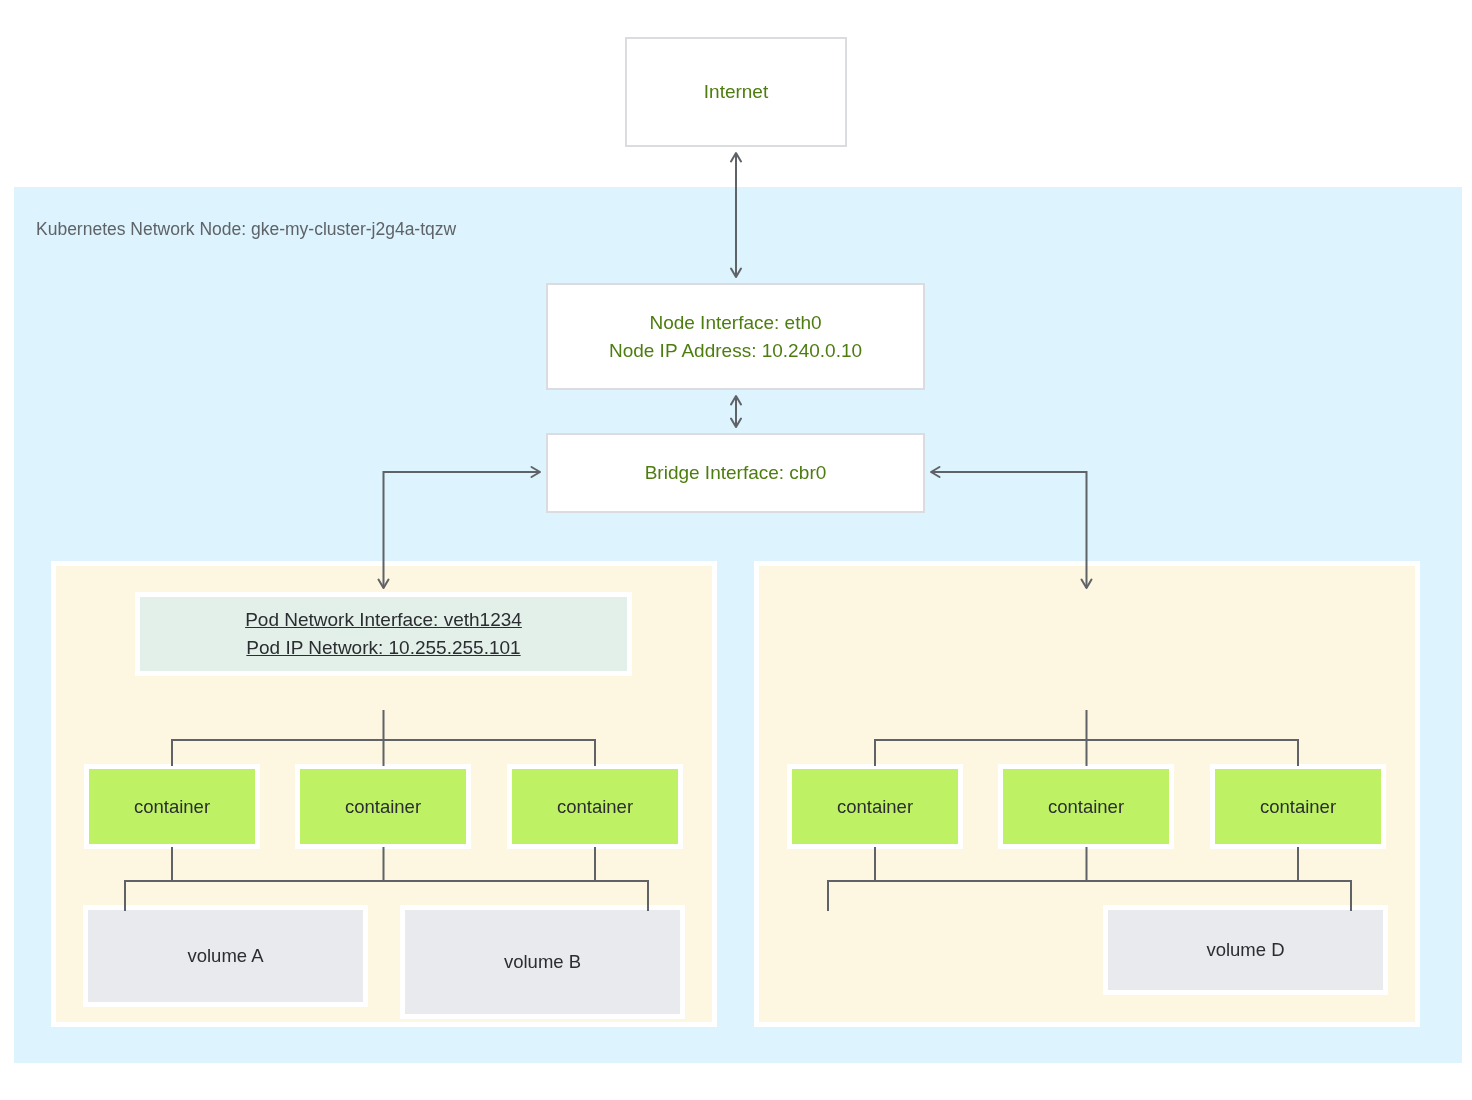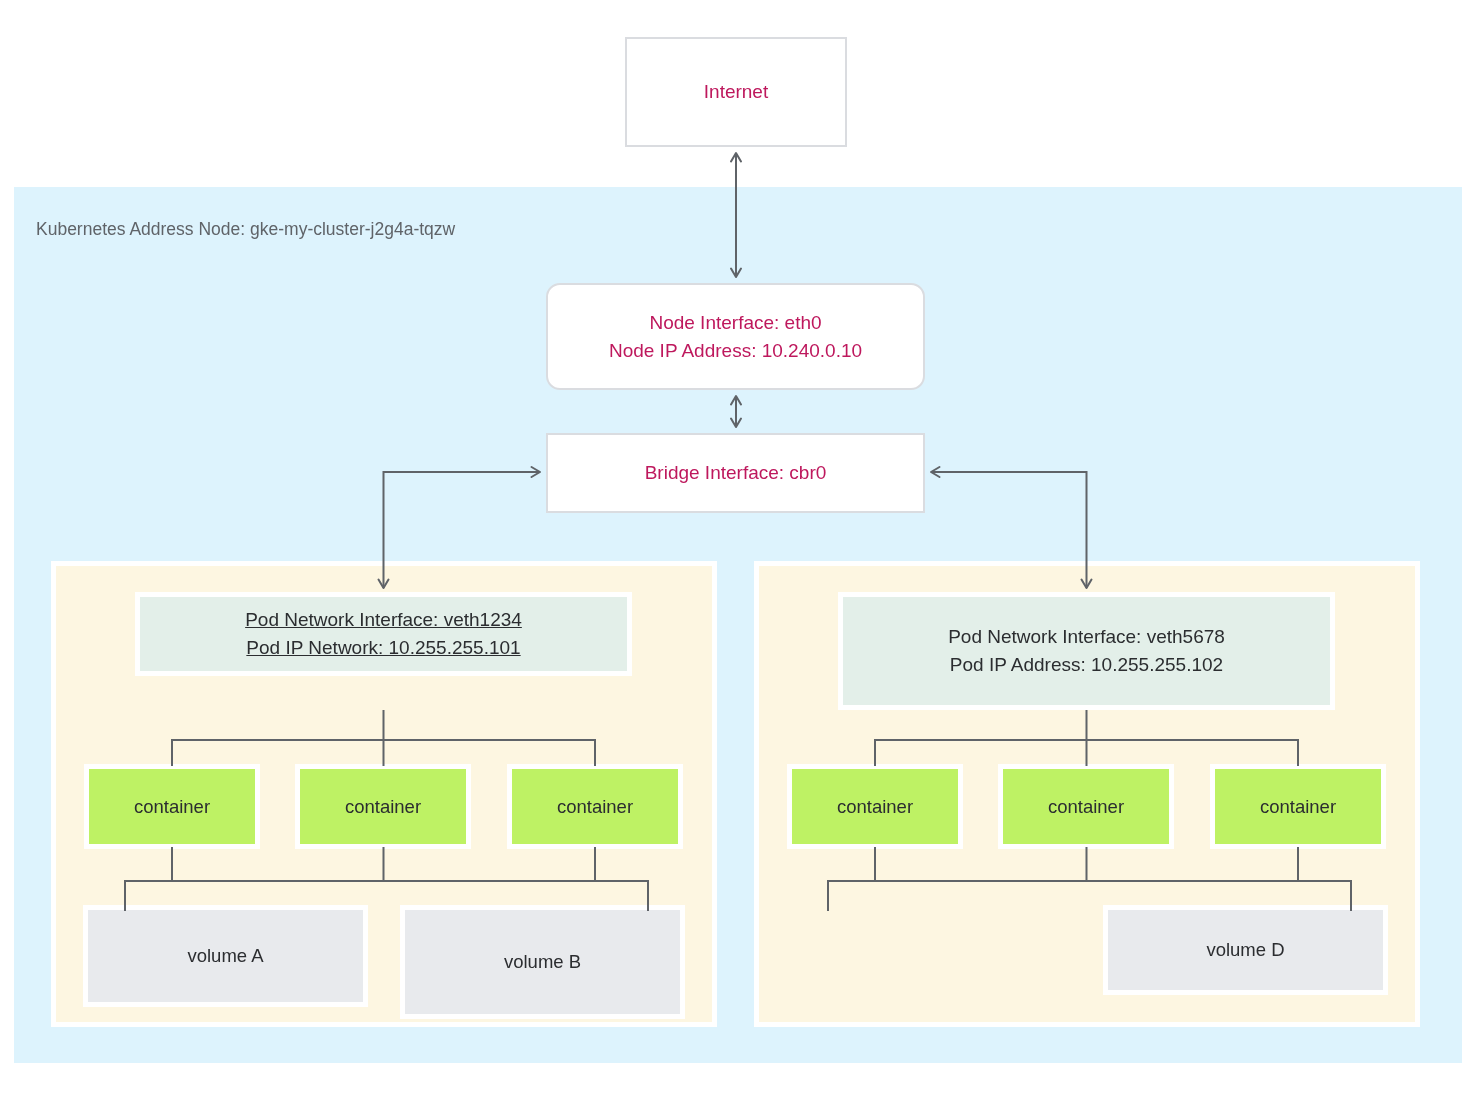--- a/index.html
+++ b/index.html
@@ -6,21 +6,21 @@
   .canvas {
     position:relative; width:1472px; height:1100px; background:#ffffff;
     font-family:"Liberation Sans", sans-serif; overflow:hidden;
   }
   .abs { position:absolute; box-sizing:border-box; }
 
   
   .whitebox {
     background:#ffffff; border:2px solid #dadce0;
     display:flex; flex-direction:column; align-items:center; justify-content:center;
-    text-align:center; font-size:19px; line-height:28px; color:#be185d;
+    text-align:center; font-size:19px; line-height:28px; color:#4d7c0f;
   }
 
   
   .nodebg { background:#ddf3fd; }
   .nodelabel { color:#5f6368; font-size:17.5px; }
 
   
   .pod { background:#fdf6e1; border:5px solid #ffffff; }
 
   
@@ -30,21 +30,21 @@
     text-align:center; color:#2b2d30;
   }
   .greenbox  { background:#e3efe9; font-size:19px; line-height:28px; }
   .purplebox { background:#bef264; font-size:18.5px; }
   .graybox   { background:#e8eaed; font-size:18.5px; }
 
   
   .internet   { left:625px;  top:37px;  width:222px; height:110px; }
   .nodebg     { left:14px;   top:187px; width:1448px; height:876px; }
   .nodelabel  { left:36px;   top:219px; }
-  .nodeiface  { left:546px;  top:283px; width:379px; height:107px;border-radius:14px; }
+  .nodeiface  { left:546px;  top:283px; width:379px; height:107px; }
   .bridge     { left:546px;  top:433px; width:379px; height:80px; }
 
   .pod1       { left:51px;   top:561px; width:666px; height:466px; }
   .pod2       { left:754px;  top:561px; width:666px; height:466px; }
 
   .green1     { left:135px;  top:592px; width:497px; height:84px;text-decoration:underline; }
   .green2     { left:838px;  top:592px; width:497px; height:118px; }
 
   .c1a { left:84px;   top:764px; width:176px; height:85px; }
   .c1b { left:295px;  top:764px; width:176px; height:85px; }
@@ -64,21 +64,21 @@
 </head>
 <body>
 
 <div class="canvas">
 
   <div class="abs whitebox internet layer3">
     <div>Internet</div>
   </div>
 
   <div class="abs nodebg layer1"></div>
-  <div class="abs nodelabel layer2">Kubernetes Address Node: gke-my-cluster-j2g4a-tqzw</div>
+  <div class="abs nodelabel layer2">Kubernetes Network Node: gke-my-cluster-j2g4a-tqzw</div>
 
   <div class="abs whitebox nodeiface layer3">
     <div>Node Interface: eth0</div>
     <div>Node IP Address: 10.240.0.10</div>
   </div>
 
   <div class="abs whitebox bridge layer3">
     <div>Bridge Interface: cbr0</div>
   </div>
 
@@ -97,24 +97,20 @@
     <div>container</div>
   </div>
   <div class="abs tile graybox vA layer3">
     <div>volume A</div>
   </div>
   <div class="abs tile graybox vB layer3">
     <div>volume B</div>
   </div>
 
   <div class="abs pod pod2 layer2"></div>
-  <div class="abs tile greenbox green2 layer3">
-    <div>Pod Network Interface: veth5678</div>
-    <div>Pod IP Address: 10.255.255.102</div>
-  </div>
   <div class="abs tile purplebox c2a layer3">
     <div>container</div>
   </div>
   <div class="abs tile purplebox c2b layer3">
     <div>container</div>
   </div>
   <div class="abs tile purplebox c2c layer3">
     <div>container</div>
   </div>
   <div class="abs tile graybox vD layer3">

